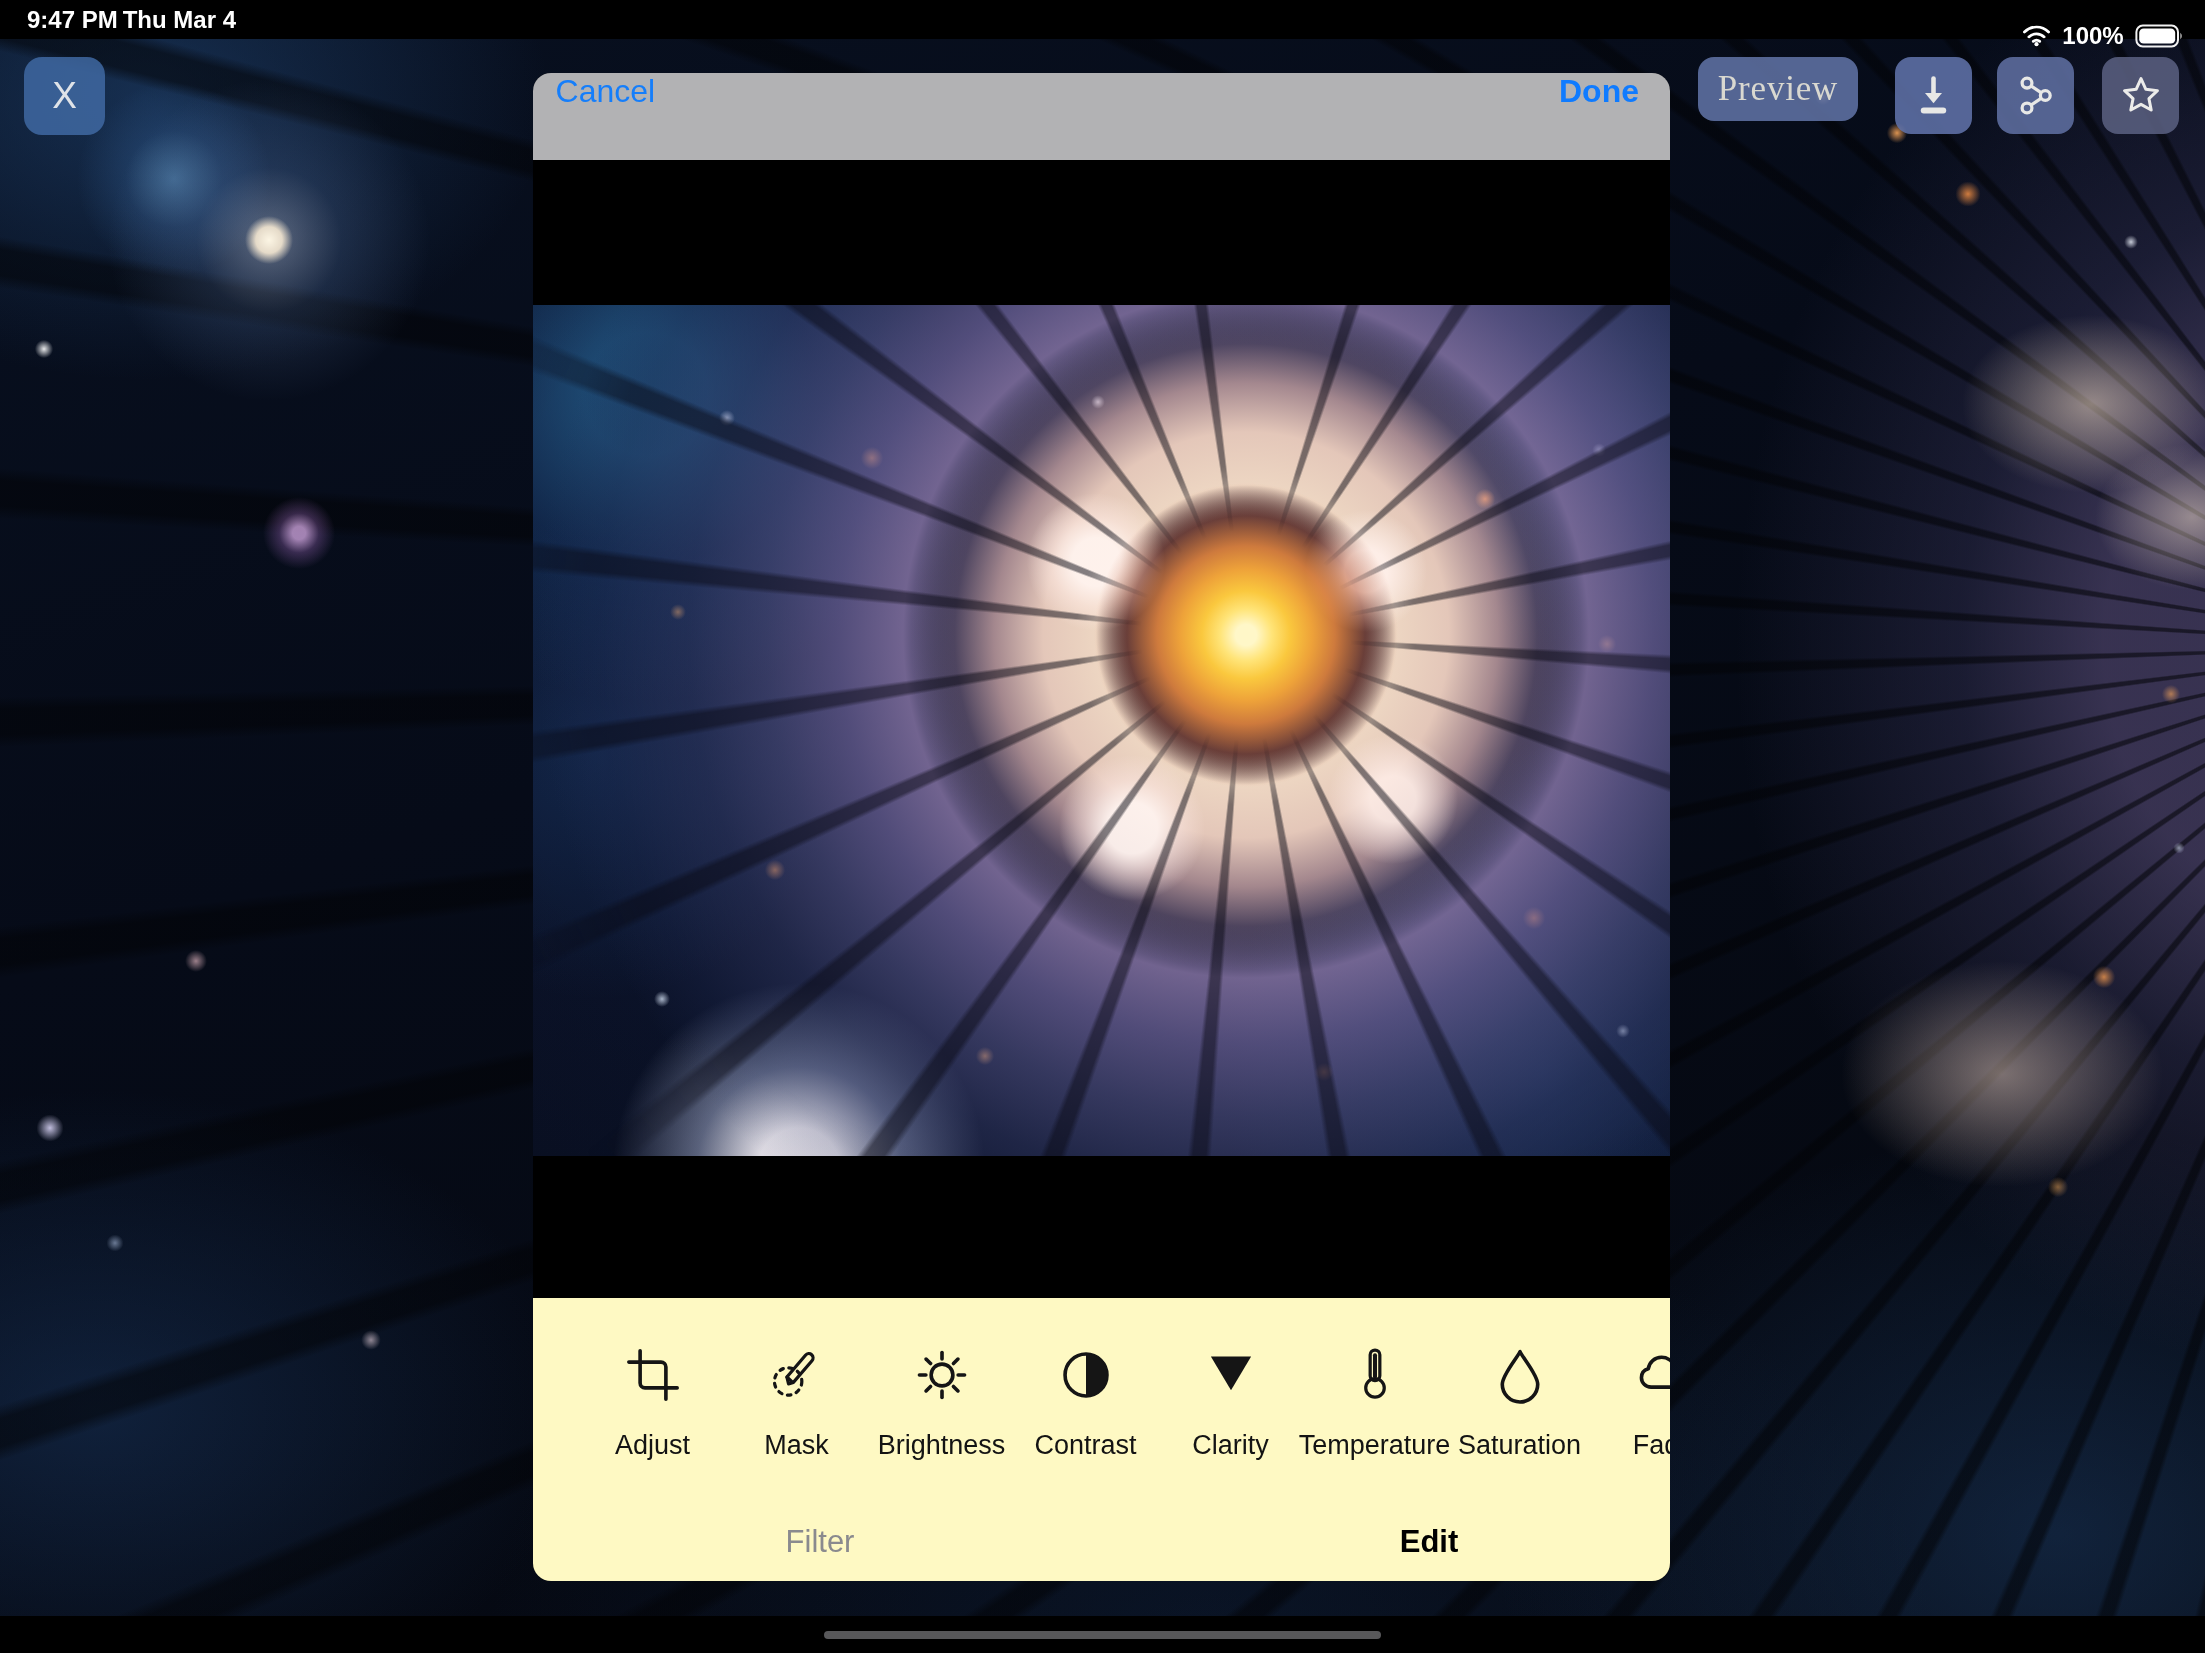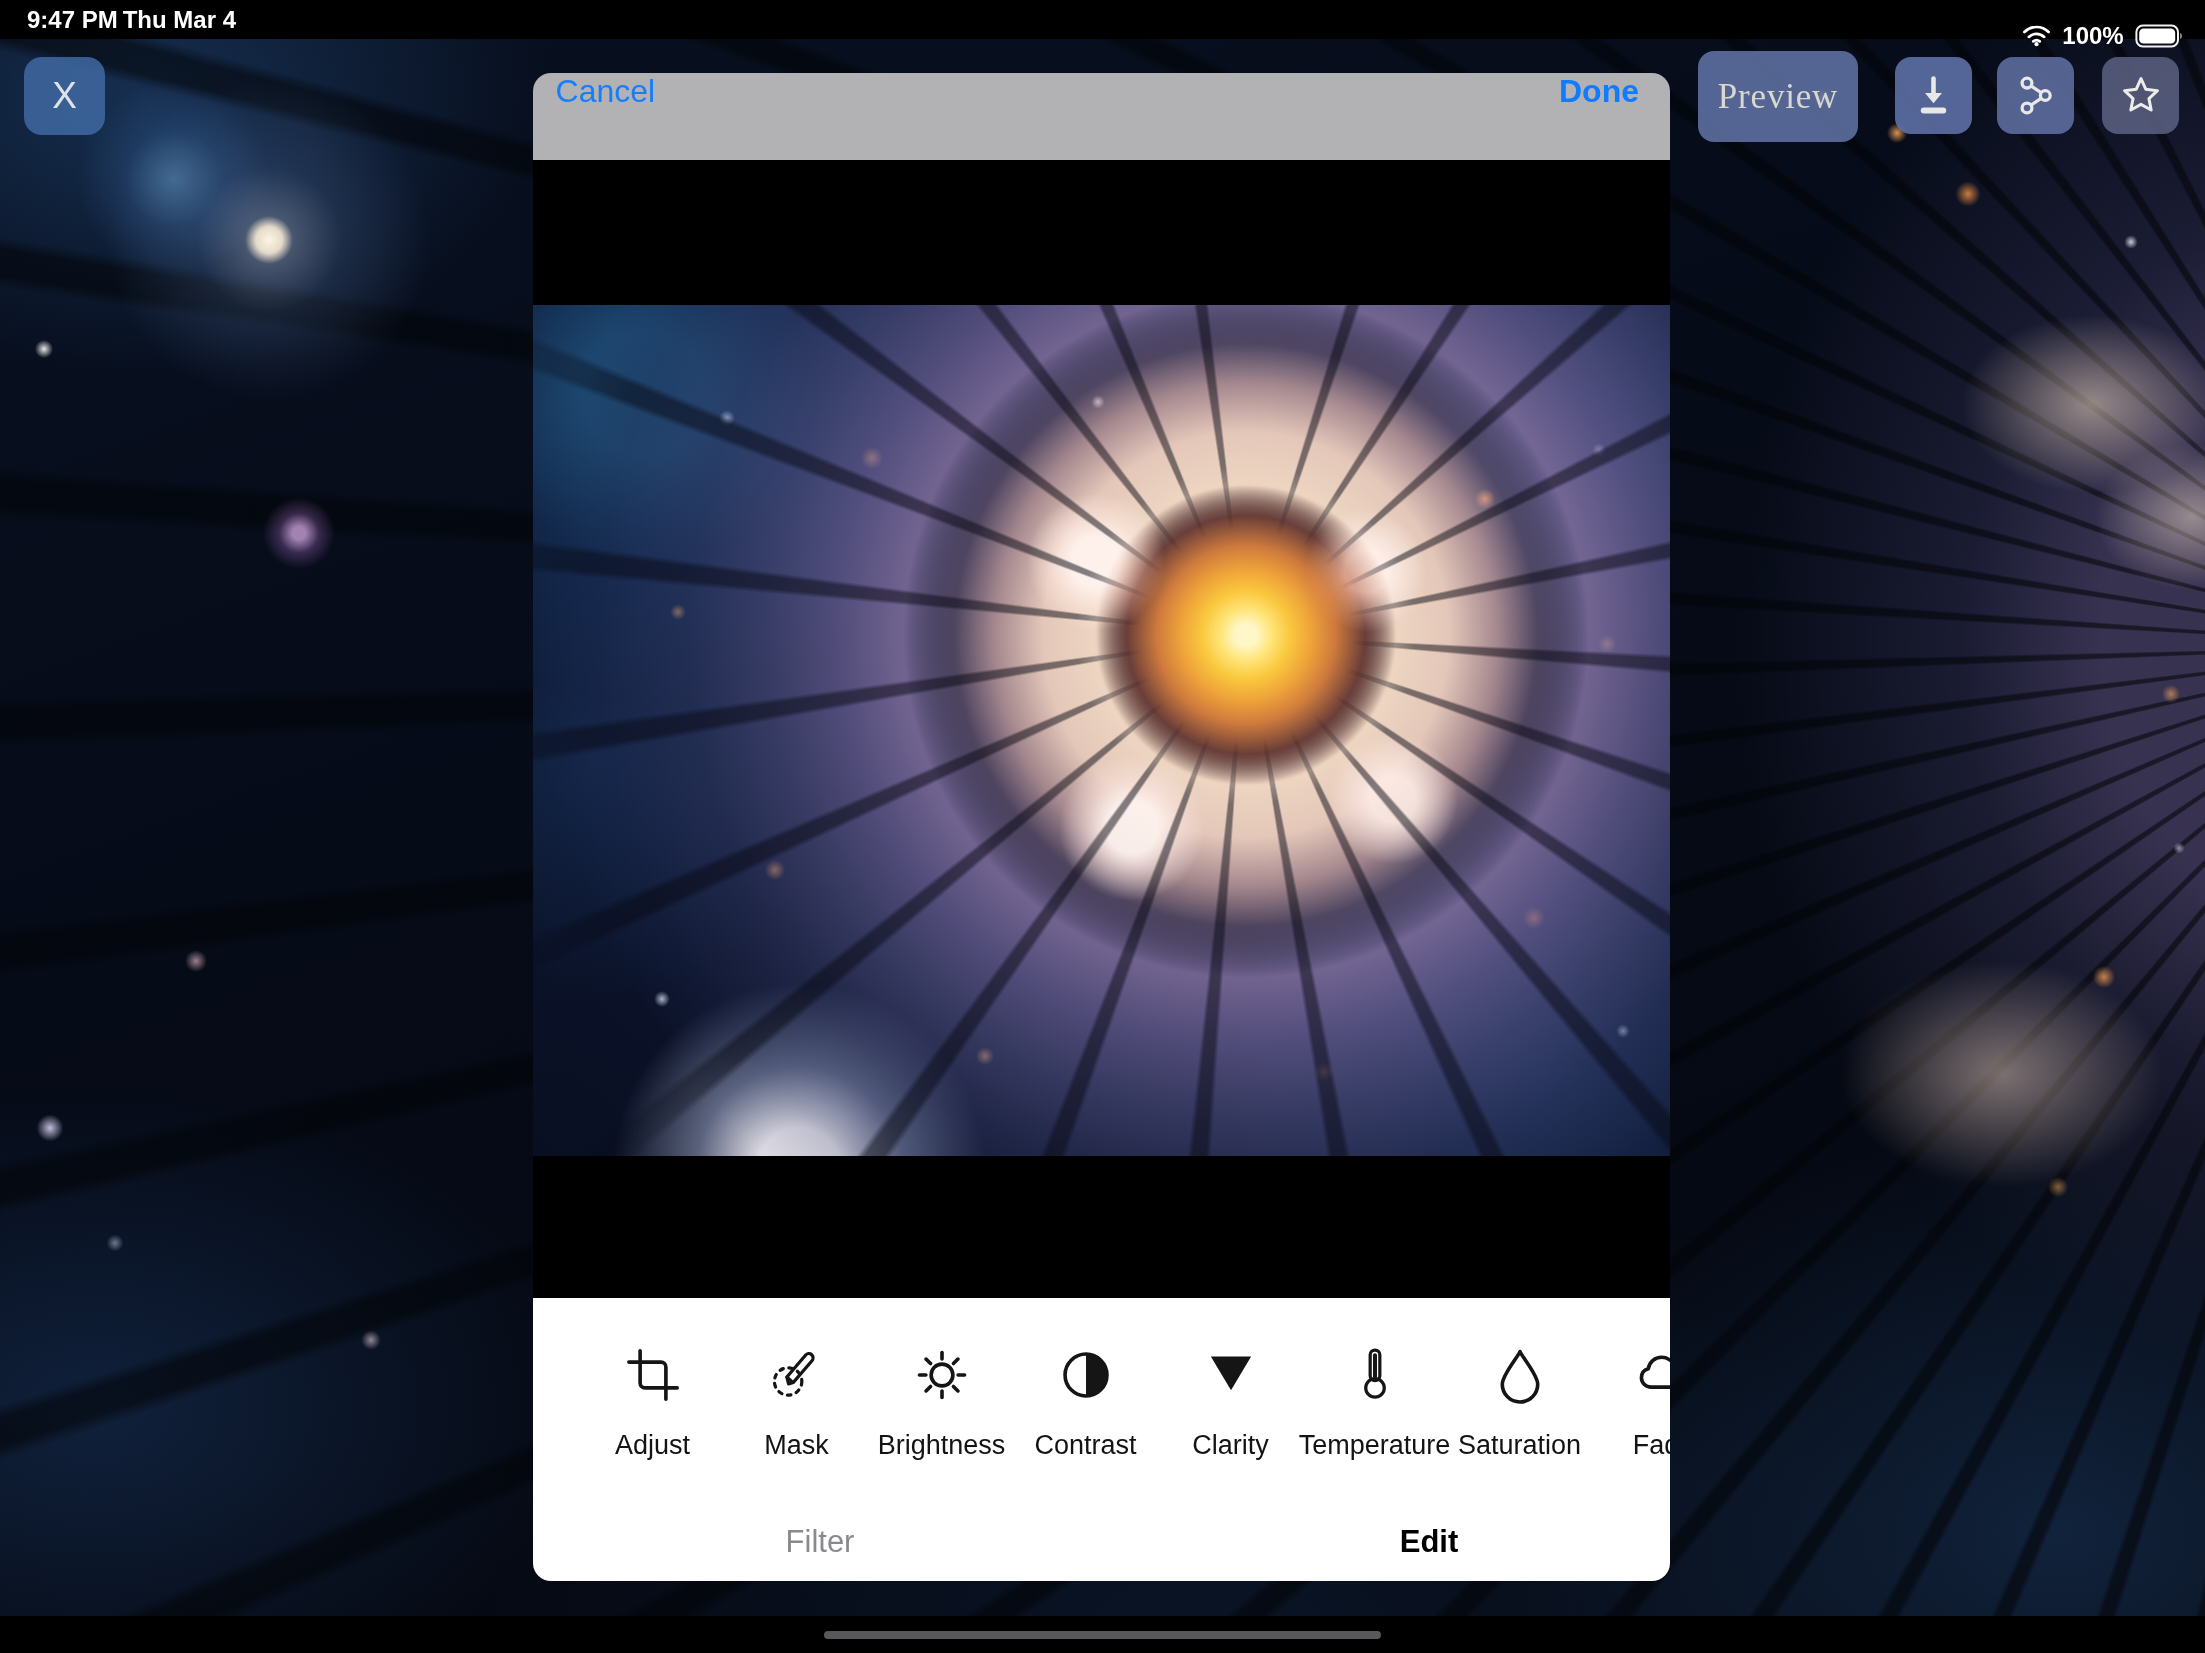--- a/index.html
+++ b/index.html
@@ -44,21 +44,21 @@
   .statusbar{
     position:absolute;left:0;top:0;width:2205px;height:39px;background:#000;
     display:flex;align-items:center;justify-content:space-between;color:#fff;
   }
   .sb-left{display:flex;gap:5px;padding-left:27px;font-size:24px;font-weight:600;}
   .sb-right{display:flex;align-items:center;gap:11.3px;padding-right:20px;font-size:24px;font-weight:600;margin-top:32px;}
   
   .btn{position:absolute;display:flex;align-items:center;justify-content:center;border-radius:16px;}
   .btn-x{left:24px;top:57px;width:81px;height:78px;background:rgba(64,104,162,.85);
     color:#dfe3e8;font-size:37px;border-radius:18px;}
-  .btn-preview{left:1698px;top:51px;width:160px;height:91px;background:rgba(96,114,164,.88);
+  .btn-preview{left:1698px;top:57px;width:160px;height:64px;background:rgba(96,114,164,.88);
     color:#d9d8d0;font-family:"Liberation Serif",serif;font-size:35px;letter-spacing:0.8px;}
   .btn-dl{left:1895px;top:57px;width:77px;height:77px;background:rgba(96,114,168,.88);}
   .btn-share{left:1997px;top:57px;width:77px;height:77px;background:rgba(94,110,160,.88);}
   .btn-star{left:2102px;top:57px;width:77px;height:77px;background:rgba(92,98,130,.85);}
   
   .modal{
     position:absolute;left:533px;top:73px;width:1137px;height:1508px;
     background:#000;border-radius:18px;overflow:hidden;
   }
   .modal-header{
@@ -101,21 +101,21 @@
   }
   .cracks{
     position:absolute;left:0;top:232px;width:1137px;height:851px;
     background:repeating-conic-gradient(from 4deg at 62.7% 38.8%,
       rgba(8,8,18,0) 0deg, rgba(8,8,18,0) 12.6deg, rgba(8,8,18,.5) 13.2deg,
       rgba(8,8,18,.5) 14.6deg, rgba(8,8,18,0) 15.2deg);
     -webkit-mask:radial-gradient(circle at 62.7% 38.8%, transparent 0 105px, #000 170px 75%, transparent 95%);
     mask:radial-gradient(circle at 62.7% 38.8%, transparent 0 105px, #000 170px 75%, transparent 95%);
   }
   .panel{
-    position:absolute;left:0;top:1225px;width:1137px;height:283px;background:#ffffff;padding-left:38px;
+    position:absolute;left:0;top:1225px;width:1137px;height:283px;background:#fef9c3;padding-left:38px;
   }
   .tool{
     position:absolute;top:48px;width:153px;display:flex;flex-direction:column;
     align-items:center;
   }
   .tool .glyph{width:58px;height:58px;}
   .tool .tlabel{margin-top:26px;font-size:27px;color:#131313;white-space:nowrap;}
   .tab{position:absolute;top:226px;transform:translateX(-50%);font-size:31px;white-space:nowrap;}
   .tab-filter{left:287px;color:#8a8a8e;}
   .tab-edit{left:896px;color:#000;font-weight:700;}

